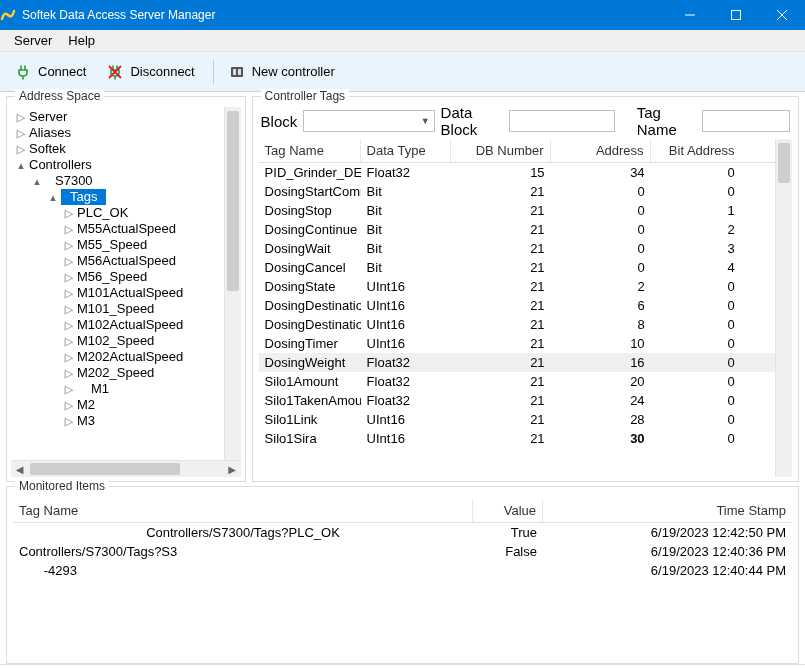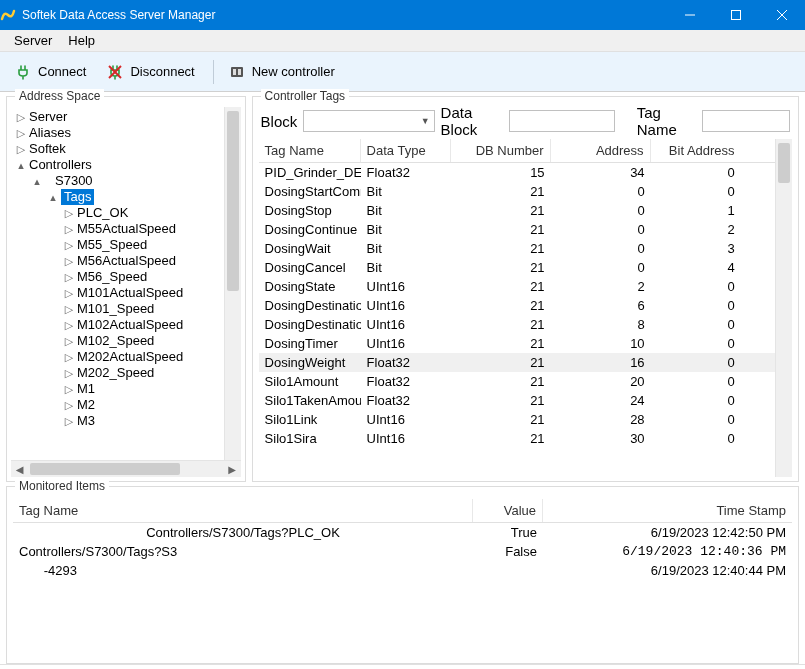--- a/index.html
+++ b/index.html
@@ -16,21 +16,21 @@
 .tbtn .ic { width: 18px; height: 18px; margin-right: 6px; display: flex; align-items: center; justify-content: center; }
 .tsep { width: 1px; height: 24px; background: #c0ccd8; margin: 0 6px; }
 .main { display: flex; height: 390px; padding: 4px 6px 0 6px; gap: 6px; }
 .group { border: 1px solid #dcdcdc; position: relative; padding: 10px 4px 4px 4px; }
 .group .legend { position: absolute; top: -8px; left: 8px; background: #fff; padding: 0 4px; font-size: 12px; color: #333; }
 .left { width: 258px; display: flex; flex-direction: column; }
 .tree-wrap { flex: 1; overflow: hidden; position: relative; display: flex; }
 .tree { flex: 1; overflow: hidden; padding: 2px 0; font-size: 13px; line-height: 16px; }
 .node { display: flex; align-items: center; height: 16px; white-space: nowrap; }
 .exp { width: 12px; text-align: center; color: #666; font-size: 11px; display: inline-block; }
-.sel { background: #0078d7; color: #fff; padding: 0 3px; }
+.sel { background: #0078d7; color: #fff; padding: 0 9px; }
 .vscroll { width: 17px; background: #f0f0f0; border-left: 1px solid #e4e4e4; position: relative; }
 .vthumb { position: absolute; left: 2px; right: 2px; background: #cdcdcd; border-radius: 2px; }
 .hscroll { height: 17px; background: #f0f0f0; border-top: 1px solid #e4e4e4; display: flex; align-items: center; }
 .harrow { width: 17px; text-align: center; color: #666; font-size: 10px; }
 .hthumb { height: 12px; background: #cdcdcd; border-radius: 2px; }
 .right { flex: 1; display: flex; flex-direction: column; }
 .filters { display: flex; align-items: center; height: 24px; margin: 2px 4px 6px 4px; gap: 6px; }
 .filters .lbl { font-size: 15px; }
 .combo { border: 1px solid #c0c0c0; height: 22px; width: 150px; display: flex; align-items: center; padding: 0 4px; background: #fff; }
 .combo .dd { margin-left: auto; font-size: 9px; color: #555; }
@@ -184,21 +184,21 @@
           <div class="node" style="padding-left: 52px;">
             <span class="exp">▷</span>
             <span style="margin-left: 2px;">M202ActualSpeed</span>
           </div>
           <div class="node" style="padding-left: 52px;">
             <span class="exp">▷</span>
             <span style="margin-left: 2px;">M202_Speed</span>
           </div>
           <div class="node" style="padding-left: 52px;">
             <span class="exp">▷</span>
-            <span style="margin-left: 2px;">M1</span>
+            <span style="margin-left: 16px;">M1</span>
           </div>
           <div class="node" style="padding-left: 52px;">
             <span class="exp">▷</span>
             <span style="margin-left: 2px;">M2</span>
           </div>
           <div class="node" style="padding-left: 52px;">
             <span class="exp">▷</span>
             <span style="margin-left: 2px;">M3</span>
           </div>
         </div>
@@ -332,21 +332,21 @@
               <div class="td" style="width: 102px;">Silo1Link</div>
               <div class="td" style="width: 90px;">UInt16</div>
               <div class="td tright" style="width: 100px;">21</div>
               <div class="td tright" style="width: 100px;">28</div>
               <div class="td tright" style="width: 90px;">0</div>
             </div>
             <div class="trow">
               <div class="td" style="width: 102px;">Silo1Sira</div>
               <div class="td" style="width: 90px;">UInt16</div>
               <div class="td tright" style="width: 100px;">21</div>
-              <div class="td tright" style="width: 100px;">30</div>
+              <div class="td tright" style="width: 100px; font-weight: bold;">30</div>
               <div class="td tright" style="width: 90px;">0</div>
             </div>
           </div>
       </div>
       <div class="vscroll">
           <div class="vthumb" style="top:4px;height:40px"></div>
         </div>
     </div>
   </div>
 </div>
@@ -362,21 +362,21 @@
       </div>
       <div id="mon-body">
           <div class="trow">
             <div class="td" style="width: 460px; text-align: center;">Controllers/S7300/Tags?PLC_OK</div>
             <div class="td tright" style="width: 70px;">True</div>
             <div class="td tright" style="flex: 1 1 0%;">6/19/2023 12:42:50 PM</div>
           </div>
           <div class="trow">
             <div class="td" style="width: 460px;">Controllers/S7300/Tags?S3</div>
             <div class="td tright" style="width: 70px;">False</div>
-            <div class="td tright" style="flex: 1 1 0%; font-family: Liberation Mono, monospace;">6/19/2023 12:40:36 PM</div>
+            <div class="td tright" style="flex: 1 1 0%;">6/19/2023 12:40:36 PM</div>
           </div>
           <div class="trow">
             <div class="td tright" style="width: 70px;">-4293</div>
             <div class="td tright" style="flex: 1 1 0%;">6/19/2023 12:40:44 PM</div>
           </div>
         </div>
     </div>
   </div>
 </div>
 

